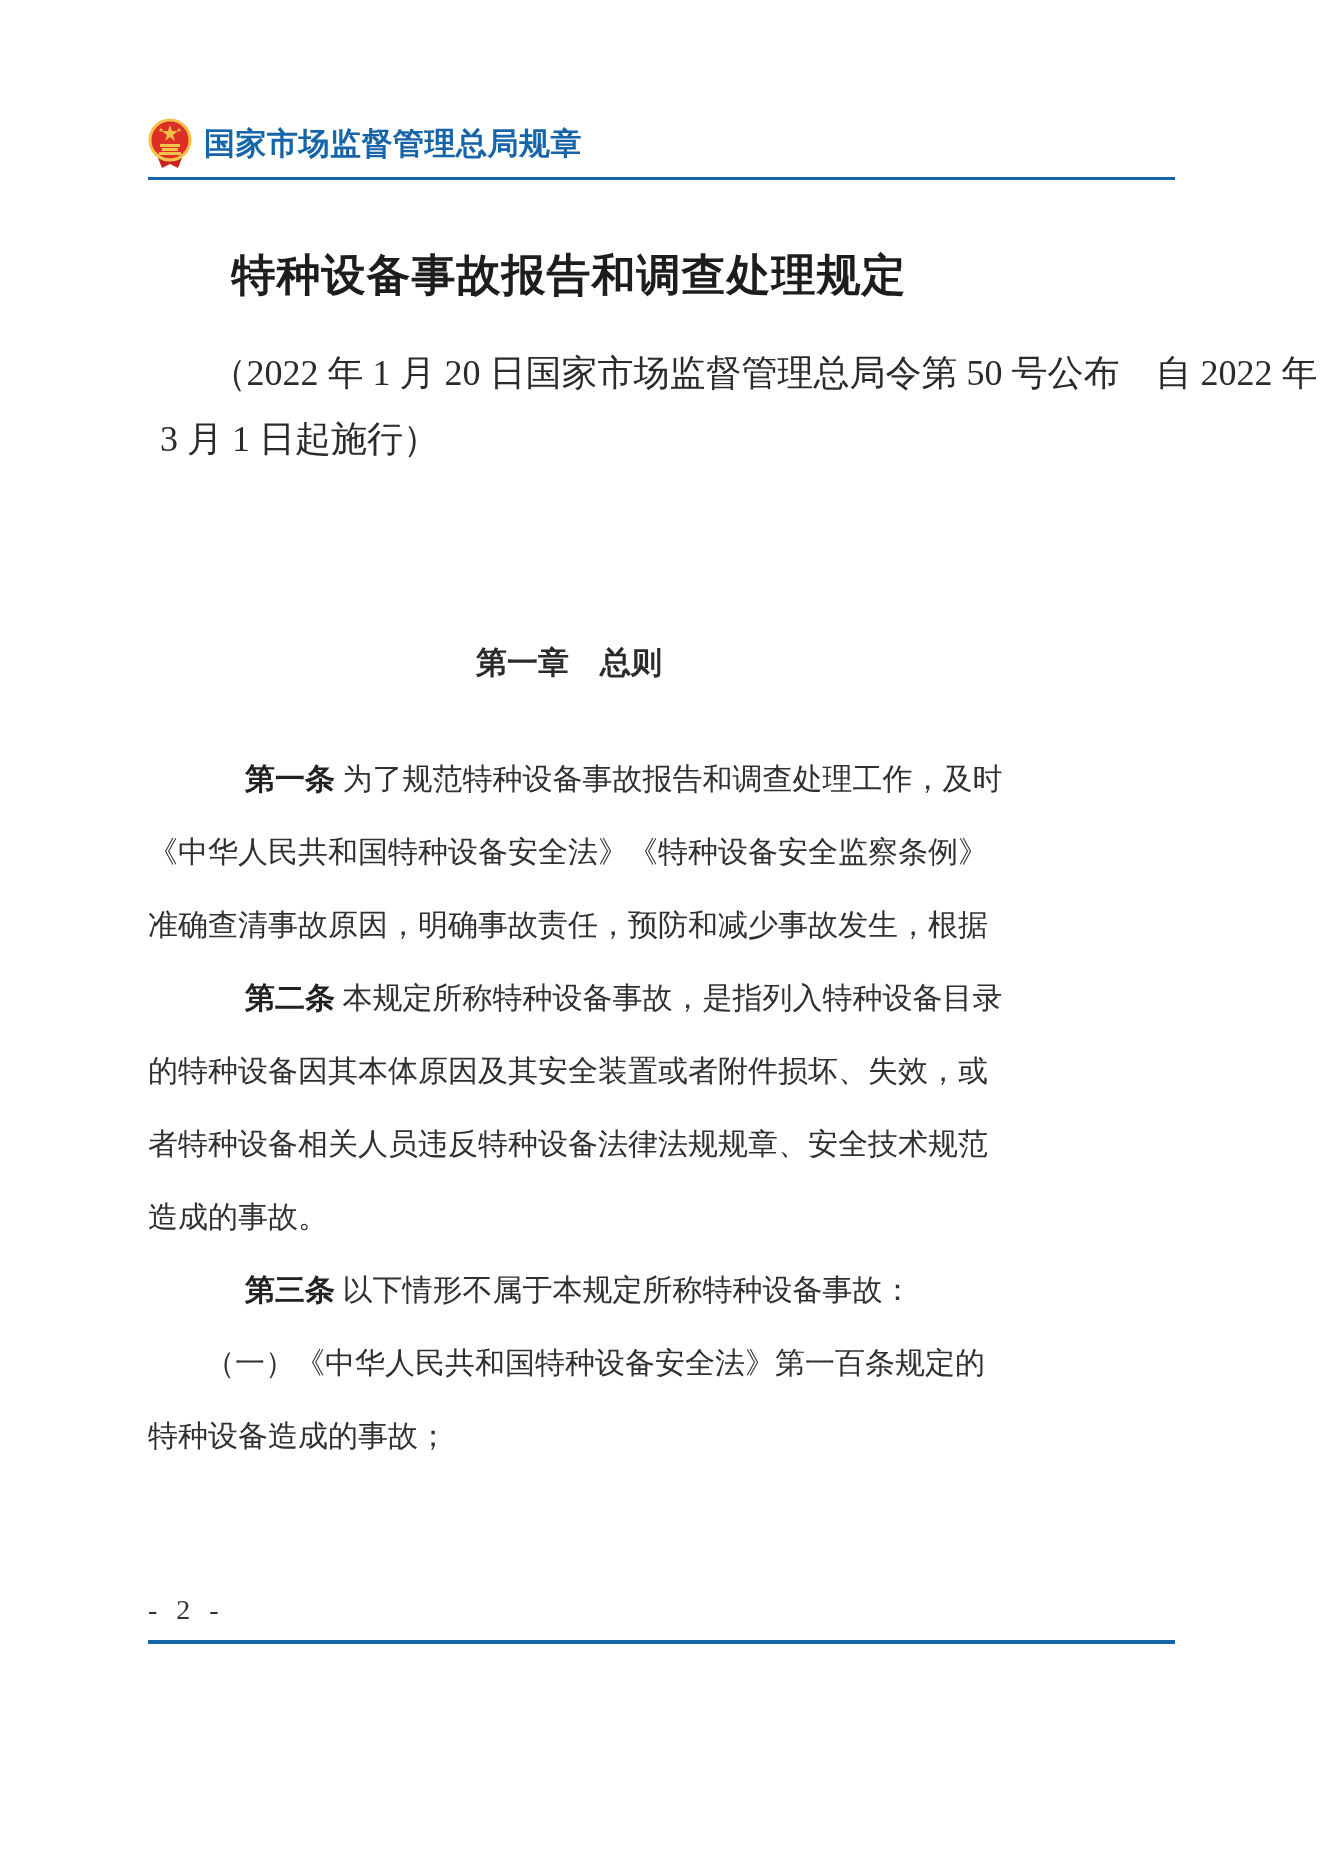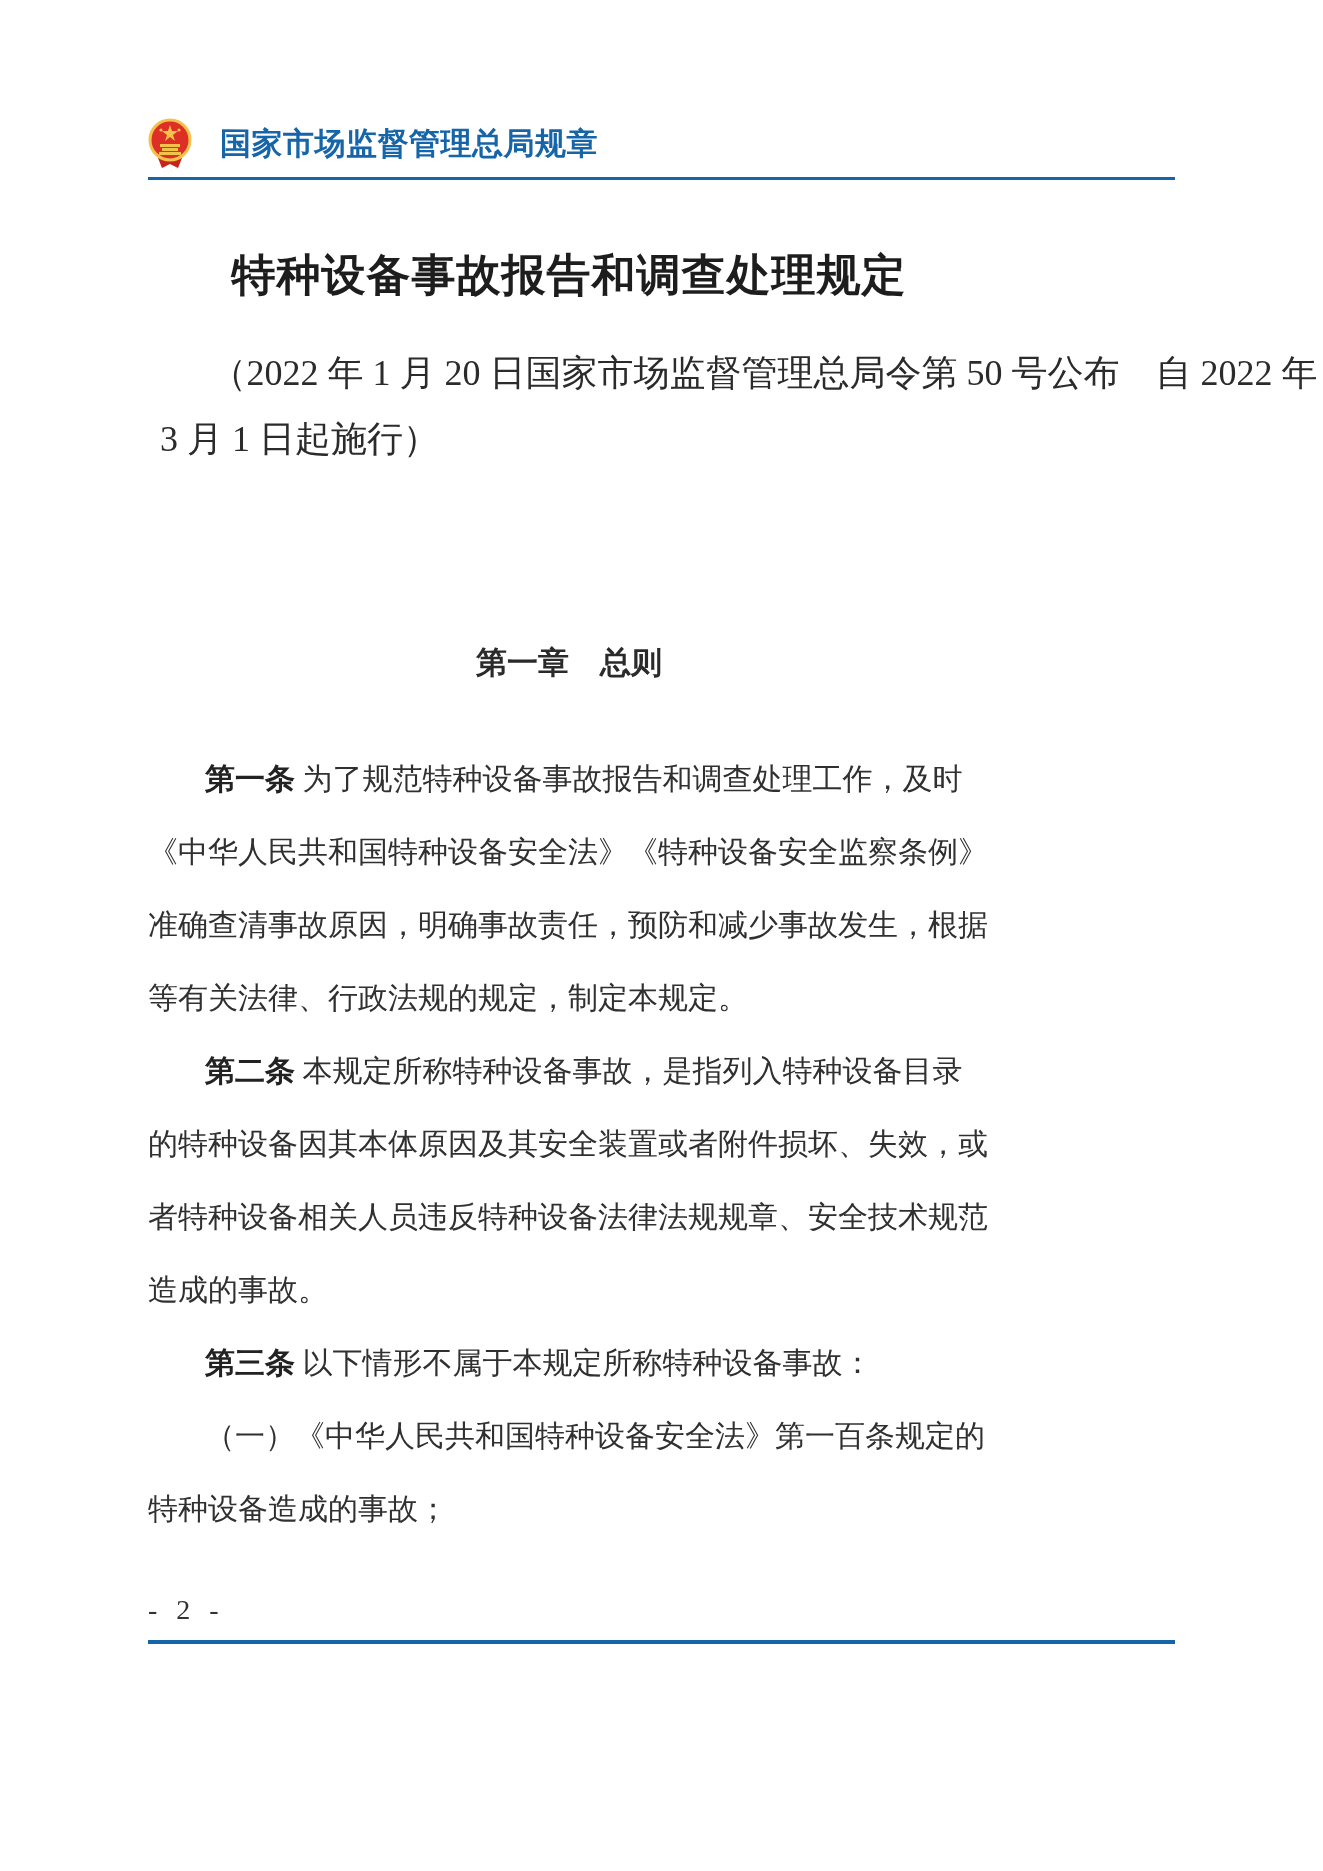--- a/index.html
+++ b/index.html
@@ -7,21 +7,21 @@
     position:relative;
     width:1323px;height:1871px;
     background:#ffffff;
     overflow:hidden;
     font-family:"Liberation Serif","DejaVu Serif",serif;
     color:#2f2f2f;
   }
   
   .header{
     position:absolute;left:148px;top:118px;
-    display:flex;align-items:center;gap:28px;height:52px;
+    display:flex;align-items:center;gap:12px;height:52px;
   }
   .emblem{display:inline-block;width:44px;height:52px;flex:0 0 auto;}
   .header-label{
     font-family:"Liberation Sans","DejaVu Sans",sans-serif;
     font-weight:bold;font-size:31px;color:#1765a9;letter-spacing:0.5px;
     white-space:nowrap;
   }
   .header-rule{
     position:absolute;left:148px;top:177px;width:1027px;height:3px;
     background:#1765a9;
@@ -51,21 +51,21 @@
   }
   
   .body{
     position:absolute;left:148px;top:742px;width:900px;
     font-size:30px;color:#303030;
   }
   .body .bline{height:73px;line-height:73px;white-space:nowrap;}
   .body .bline.indent{text-indent:1.9em;}
   .body .bold-prefix{
     font-family:Liberation Mono, monospace;
-    font-weight:bold;color:#222222;
+    font-weight:bold;color:#222222;margin-left:40px;
   }
   
   .page-number{
     position:absolute;left:148px;top:1594px;
     font-size:28px;letter-spacing:6px;color:#333333;white-space:nowrap;
   }
   .footer-rule{
     position:absolute;left:148px;top:1640px;width:1027px;height:4px;
     background:#1765a9;
   }
@@ -106,21 +106,20 @@
       <div class="line first">（2022 年 1 月 20 日国家市场监督管理总局令第 50 号公布　自 2022 年</div>
       <div class="line">3 月 1 日起施行）</div>
     </div>
 
   <h2 class="chapter">第一章　总则</h2>
 
   <div class="body" id="body-lines">
       <div class="bline indent"><span class="bold-prefix">第一条</span> 为了规范特种设备事故报告和调查处理工作，及时</div>
       <div class="bline">《中华人民共和国特种设备安全法》《特种设备安全监察条例》</div>
       <div class="bline">准确查清事故原因，明确事故责任，预防和减少事故发生，根据</div>
-      <div class="bline">等有关法律、行政法规的规定，制定本规定。</div>
       <div class="bline indent"><span class="bold-prefix">第二条</span> 本规定所称特种设备事故，是指列入特种设备目录</div>
       <div class="bline">的特种设备因其本体原因及其安全装置或者附件损坏、失效，或</div>
       <div class="bline">者特种设备相关人员违反特种设备法律法规规章、安全技术规范</div>
       <div class="bline">造成的事故。</div>
       <div class="bline indent"><span class="bold-prefix">第三条</span> 以下情形不属于本规定所称特种设备事故：</div>
       <div class="bline indent">（一）《中华人民共和国特种设备安全法》第一百条规定的</div>
       <div class="bline">特种设备造成的事故；</div>
     </div>
 
   <div class="page-number">- 2 -</div>

